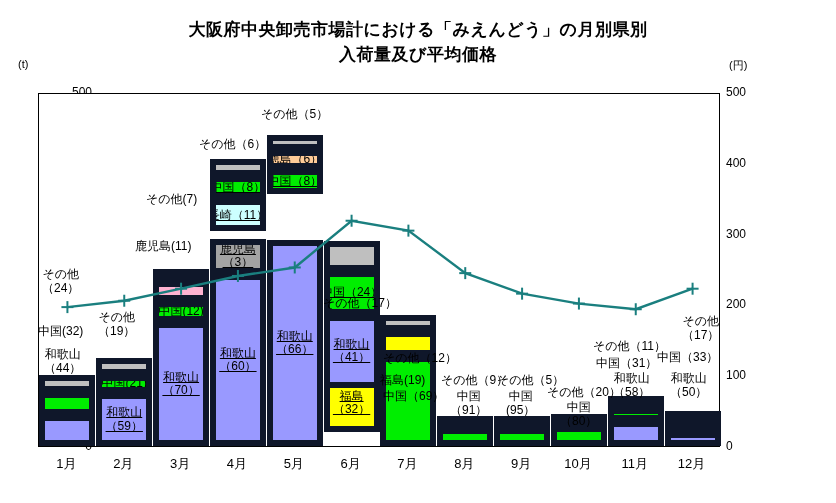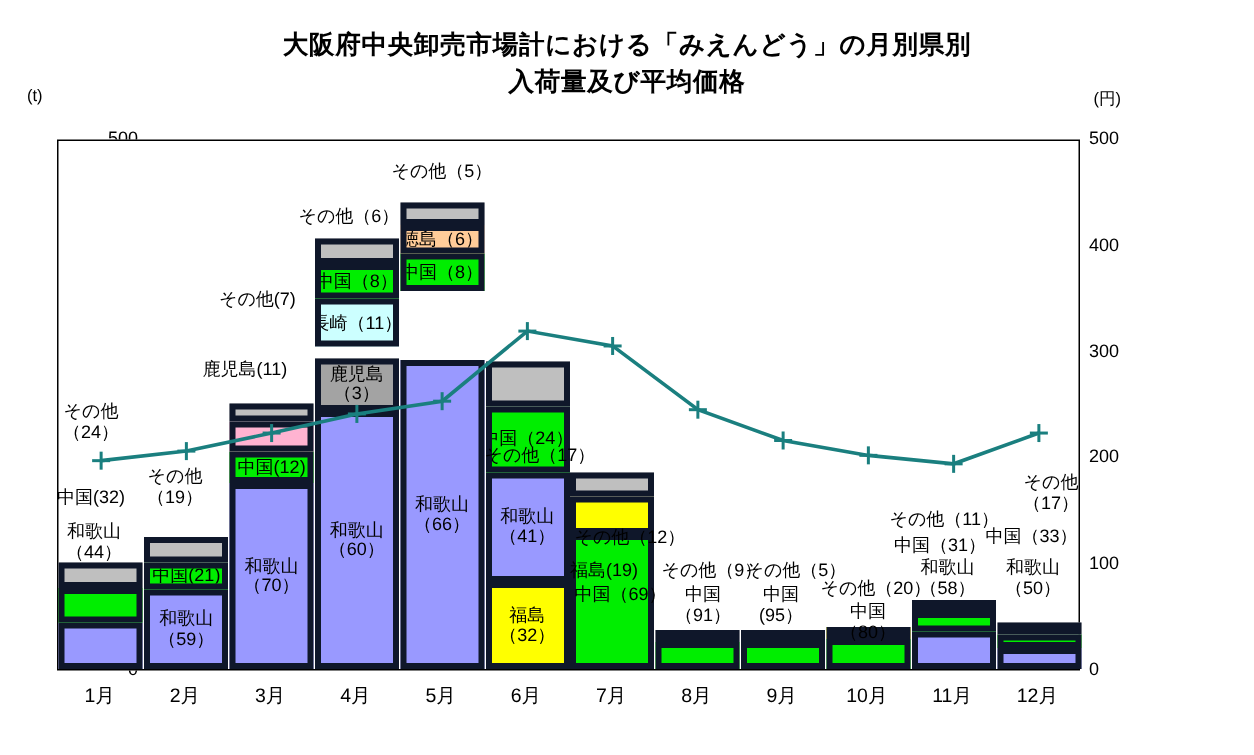--- a/index.html
+++ b/index.html
@@ -32,24 +32,25 @@
   .tickmark{position:absolute;width:5px;height:1px;background:#000;}
 
   .xlabel{
     position:absolute;top:455px;font-size:13px;text-align:center;
   }
 
   
   .bar{position:absolute;bottom:0;box-sizing:border-box;}
   .seg{
     position:absolute;left:0;right:0;box-sizing:border-box;
-    border:4px solid #0f172a;
+    border:6px solid #0f172a;
     display:flex;align-items:center;justify-content:center;
     font-size:12px;line-height:1.1;text-align:center;overflow:hidden;
     white-space:nowrap;
+    text-decoration:underline;
   }
   .seg .lbl{pointer-events:none;}
   .seg .lbl span{display:block;}
 
   
   .callout{
     position:absolute;font-size:12px;line-height:1.15;text-align:center;
     white-space:nowrap;
   }
   .callout span{display:block;}
@@ -179,21 +180,21 @@
             </div>
           </div>
           <div class="seg" style="background: rgb(255, 204, 153); bottom: 277.253px; height: 18.6912px;">
             <div class="lbl">
               <span>徳島（6）</span>
             </div>
           </div>
           <div class="seg" style="background: rgb(191, 191, 191); bottom: 295.944px; height: 15.576px;"></div>
         </div>
         <div class="bar" style="left: 284.583px; width: 56px; height: 205.32px;">
-          <div class="seg" style="background: rgb(255, 255, 0); bottom: 0px; height: 57.6337px;">
+          <div class="seg" style="background: rgb(255, 255, 0); bottom: 14px; height: 57.6337px;">
             <div class="lbl">
               <span>福島</span>
               <span>（32）</span>
             </div>
           </div>
           <div class="seg" style="background: rgb(153, 153, 255); bottom: 57.6337px; height: 73.8432px;">
             <div class="lbl">
               <span>和歌山</span>
               <span>（41）</span>
             </div>

